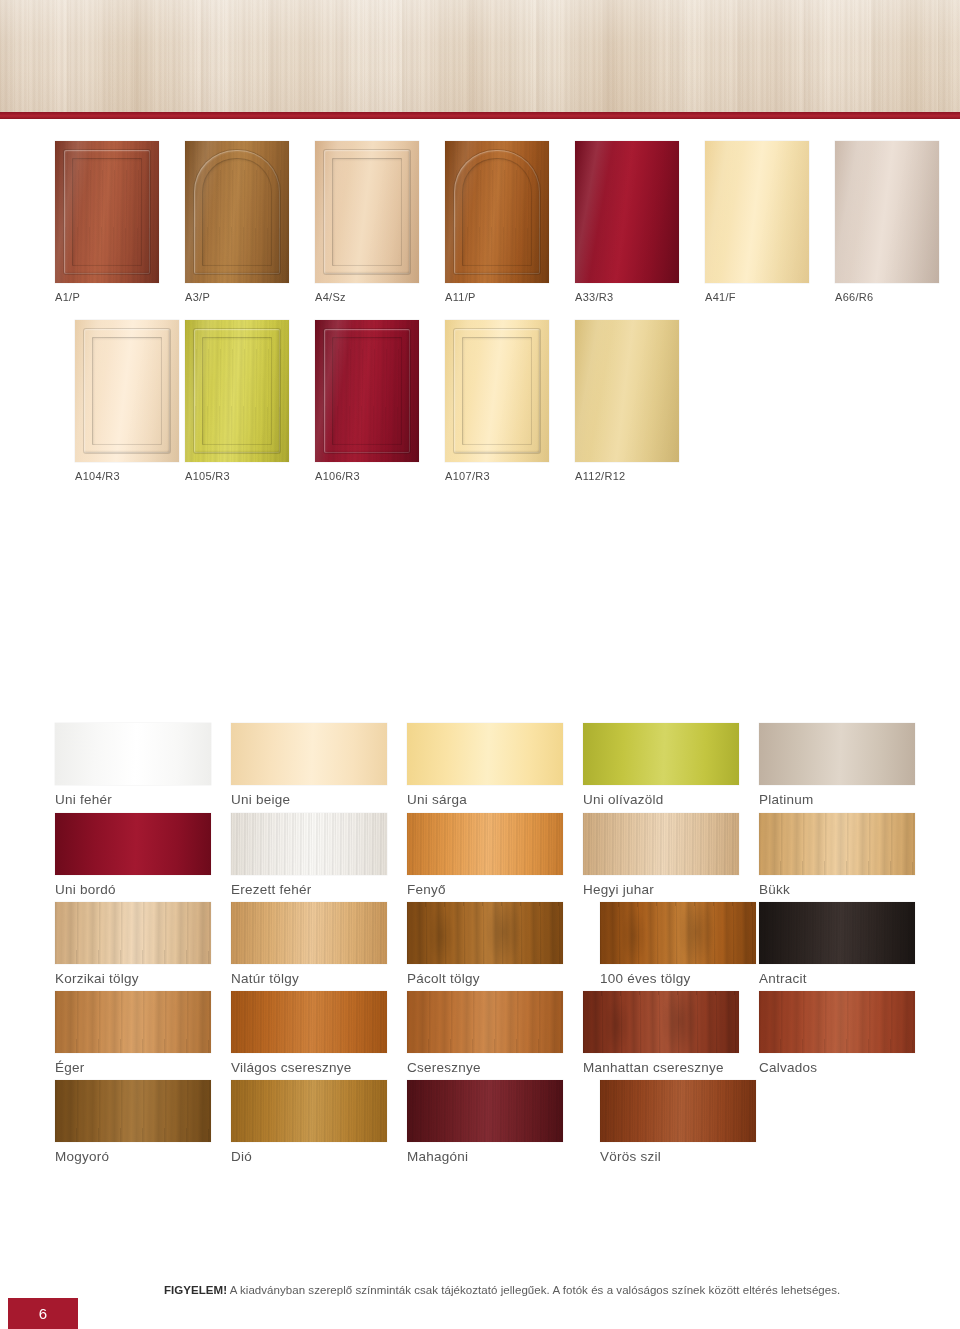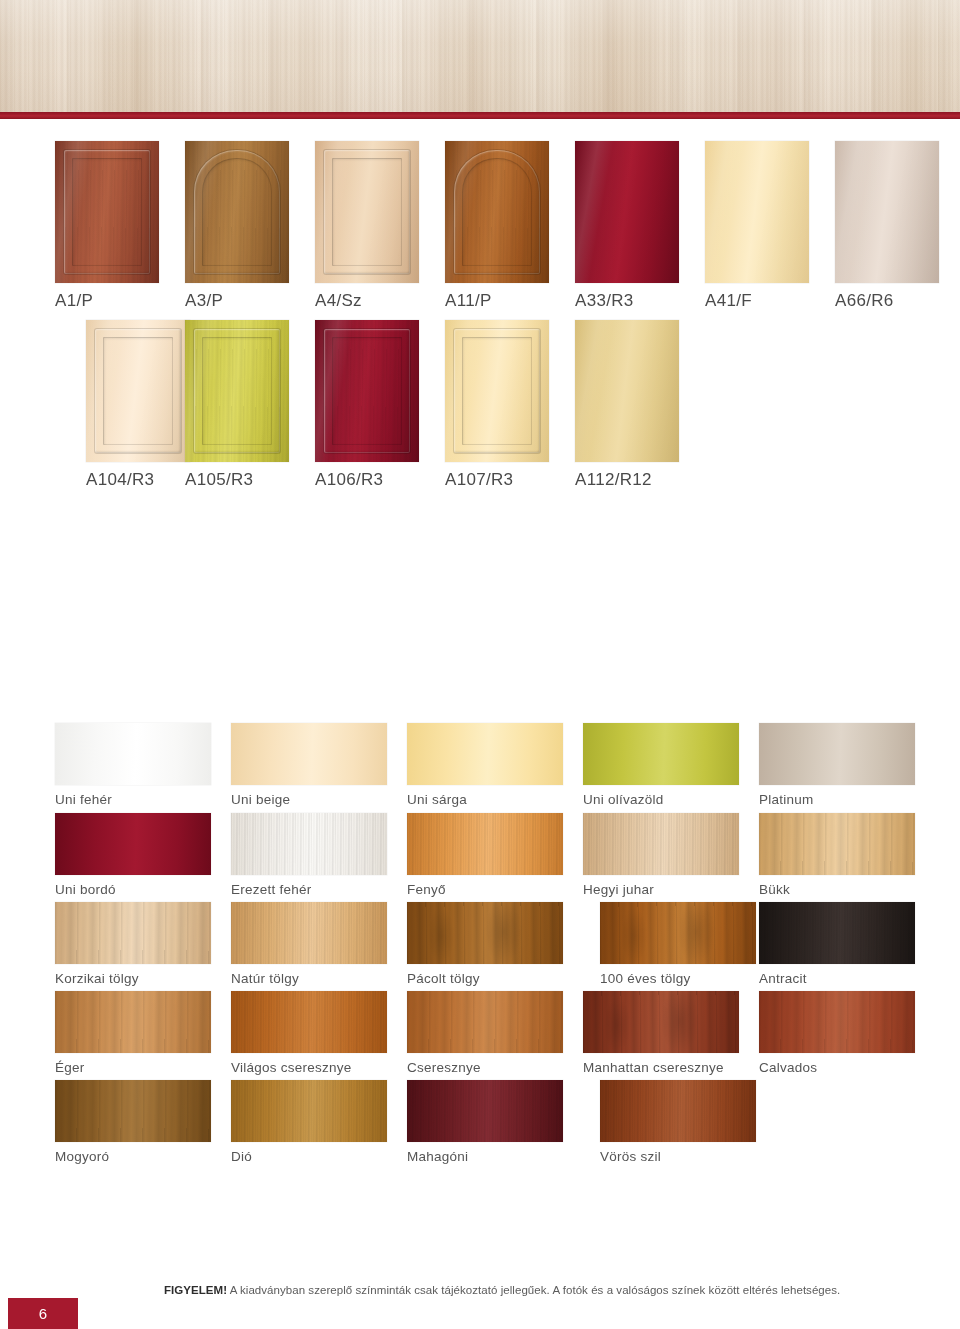--- a/index.html
+++ b/index.html
@@ -90,21 +90,21 @@
   }
   .door-img {
     position: relative;
     width: 104px;
     height: 142px;
     overflow: hidden;
     box-shadow: 0 0 0 0.5px rgba(0,0,0,0.07);
   }
   .door-label {
     margin-top: 8px;
-    font-size: 17px;
+    font-size: 11px;
     color: #4a4a4a;
     letter-spacing: 0.3px;
     white-space: nowrap;
   }
 
   
   .panel-frame, .panel-frame-arch {
     position: absolute;
     left: 9px; right: 9px; top: 9px; bottom: 9px;
   }
@@ -306,21 +306,21 @@
       </div>
       <div class="door-cell" style="left: 835px;">
         <div class="door-img" style="background: linear-gradient(97deg, rgb(203, 185, 171) 0%, rgb(221, 206, 194) 22%, rgb(236, 224, 214) 48%, rgb(221, 206, 194) 74%, rgb(203, 185, 171) 100%);">
           <div class="door-gloss"></div>
         </div>
         <div class="door-label">A66/R6</div>
       </div>
     </div>
 
   <div class="door-row" id="door-row-2" style="top:320px;">
-      <div class="door-cell" style="left: 48px; padding-left: 38px;">
+      <div class="door-cell" style="left: 37px; padding-left: 38px;">
         <div class="door-img" style="background: linear-gradient(97deg, rgb(232, 205, 168) 0%, rgb(246, 224, 195) 22%, rgb(253, 238, 218) 48%, rgb(246, 224, 195) 74%, rgb(232, 205, 168) 100%);">
           <div class="panel-frame"></div>
           <div class="panel-inner"></div>
           <div class="door-gloss"></div>
         </div>
         <div class="door-label">A104/R3</div>
       </div>
       <div class="door-cell" style="left: 185px;">
         <div class="door-img" style="background: linear-gradient(97deg, rgb(182, 178, 51) 0%, rgb(207, 203, 70) 22%, rgb(222, 219, 99) 48%, rgb(207, 203, 70) 74%, rgb(182, 178, 51) 100%);">
           <div class="grain-v"></div>

